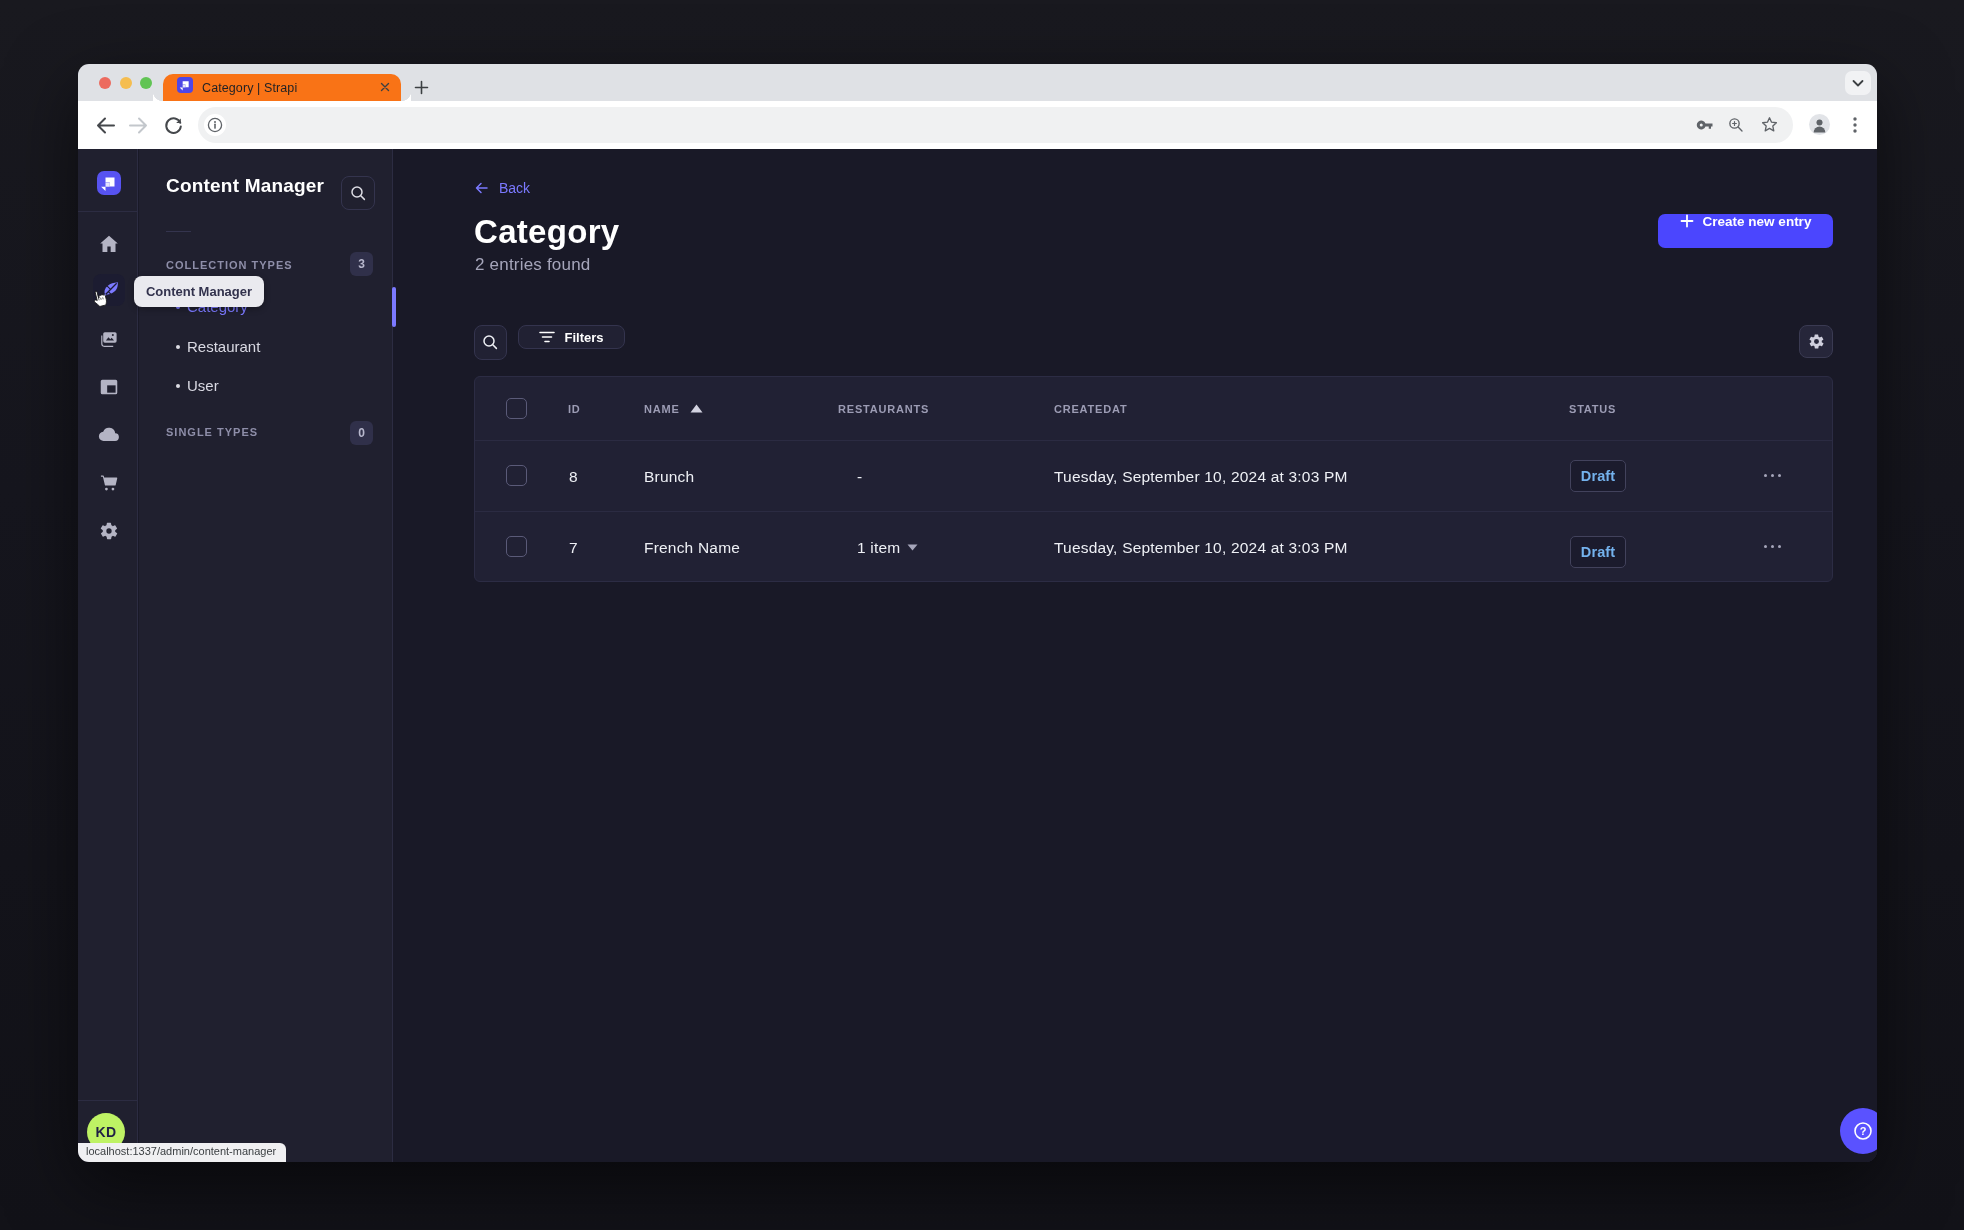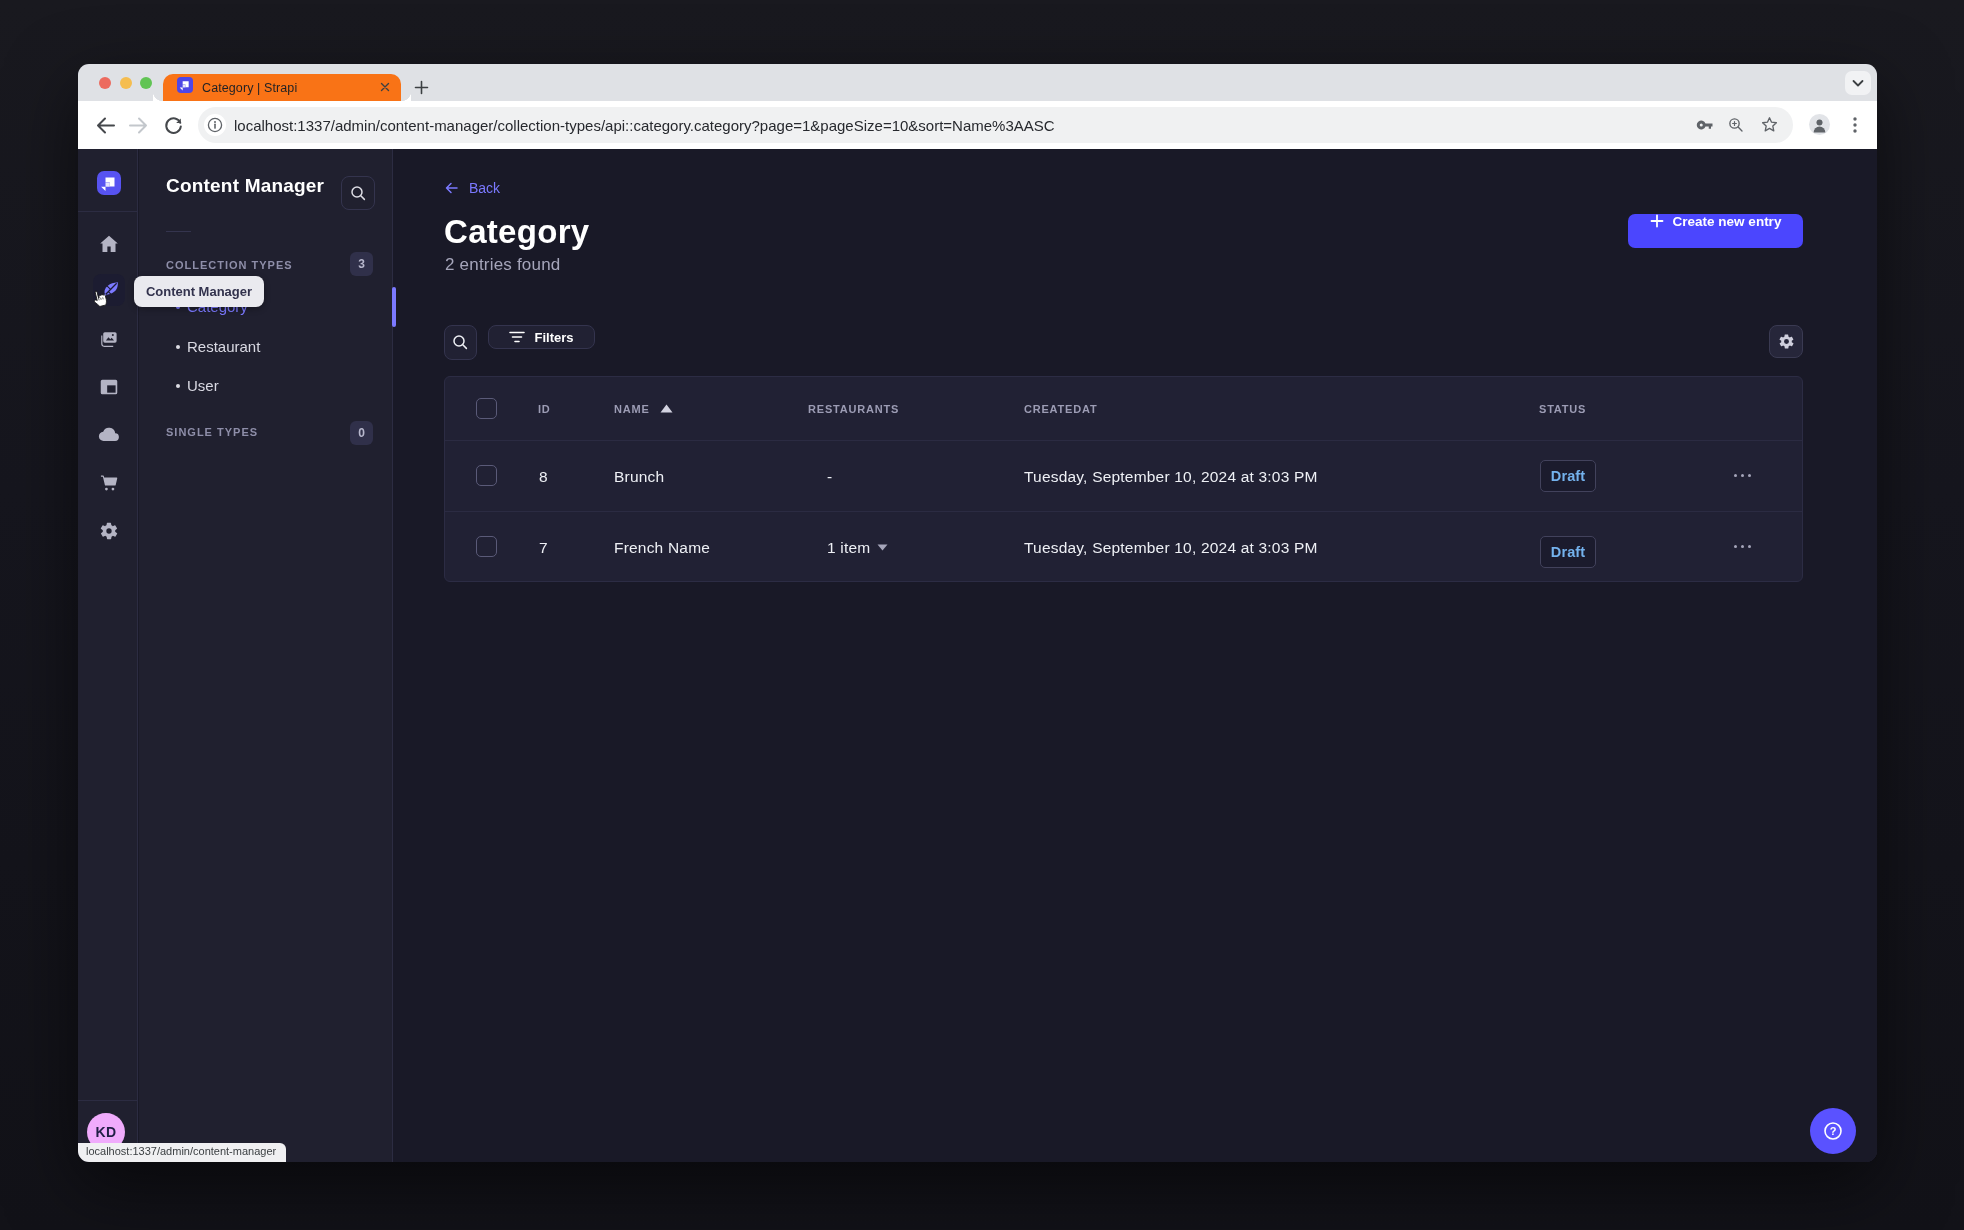--- a/index.html
+++ b/index.html
@@ -19,27 +19,27 @@
   .newtab { position:absolute; left:333px; top:13px; width:21px; height:21px; }
   .tabsearch { position:absolute; right:6px; top:7px; width:26px; height:24px; background:#f1f2f4; border-radius:7px; }
   
   .toolbar { position:absolute; left:0; top:37px; width:100%; height:48px; background:#ffffff; }
   .omni { position:absolute; left:120px; top:6px; width:1595px; height:36px; border-radius:18px; background:#f0f1f2; }
   .urltext { position:absolute; left:36px; top:10px; font-size:15px; color:#27292e; letter-spacing:0px; white-space:nowrap; }
   
   .app { position:absolute; left:0; top:85px; width:100%; height:1013px; background:#191927; }
   .strip { position:absolute; left:0; top:0; width:60px; height:100%; background:#20202f; border-right:1px solid #2c2c42; }
   .panel { position:absolute; left:61px; top:0; width:254px; height:100%; background:#20202f; border-right:1px solid #2c2c42; }
-  .main { position:absolute; left:303px; top:0; width:1484px; height:100%; }
+  .main { position:absolute; left:333px; top:0; width:1484px; height:100%; }
   .logo { position:absolute; left:19px; top:22px; width:24px; height:24px; border-radius:7px; background:#5753f1; }
   .stripdiv { position:absolute; left:0px; top:62px; width:60px; height:1px; background:#2c2c42; }
   .navbtn { position:absolute; left:15px; width:32px; height:32px; border-radius:8px; display:flex; align-items:center; justify-content:center; }
   .navbtn.active { background:#1c1c31; }
   .stripdiv2 { position:absolute; left:0px; top:951px; width:60px; height:1px; background:#2c2c42; }
-  .avatar { position:absolute; left:9px; top:964px; width:38px; height:38px; border-radius:50%; background:#f0abfc; color:#201f45; font-size:14px; font-weight:bold; display:flex; align-items:center; justify-content:center; letter-spacing:0.3px; }
+  .avatar { position:absolute; left:9px; top:964px; width:38px; height:38px; border-radius:50%; background:#bef264; color:#201f45; font-size:14px; font-weight:bold; display:flex; align-items:center; justify-content:center; letter-spacing:0.3px; }
   
   .ph { position:absolute; left:27px; top:26px; font-size:19px; font-weight:bold; color:#ffffff; letter-spacing:0.2px; }
   .psearch { position:absolute; left:202px; top:27px; width:34px; height:34px; border-radius:8px; border:1px solid #34344e; display:flex; align-items:center; justify-content:center; }
   .pdiv { position:absolute; left:27px; top:82px; width:25px; height:1px; background:#34344e; }
   .sect { position:absolute; left:27px; font-size:11px; font-weight:bold; color:#8e8ea9; letter-spacing:1px; }
   .badge { position:absolute; left:211px; width:23px; height:24px; background:#30304a; border-radius:6px; color:#b8b8cd; font-size:12px; font-weight:bold; display:flex; align-items:center; justify-content:center; }
   .item { position:absolute; left:37px; font-size:15px; color:#d9d9e3; height:18px; line-height:18px; }
   .item .bullet { display:inline-block; width:4px; height:4px; border-radius:50%; background:#dcdce4; vertical-align:middle; margin-right:7px; margin-top:-2px; }
   .item.active { color:#7b79ff; }
   .item.active .bullet { background:#7b79ff; }
@@ -103,21 +103,20 @@
         <path d="M17.3 7.8A7.3 7.3 0 1 0 17.8 11.5" stroke="#45484c" stroke-width="2" fill="none" stroke-linecap="round"></path>
         <path d="M17.8 3.4v4.6h-4.6z" fill="#45484c"></path>
       </svg>
     <div class="omni">
       <div style="position:absolute;left:6px;top:7px;width:22px;height:22px;border-radius:50%;background:#fff;"></div>
         <svg style="position:absolute;left:9px;top:10px" width="16" height="16" viewBox="0 0 17 17">
           <circle cx="8.5" cy="8.5" r="7" stroke="#5f6368" stroke-width="1.4" fill="none"></circle>
           <path d="M8.5 7.8v4" stroke="#5f6368" stroke-width="1.7" stroke-linecap="round"></path>
           <circle cx="8.5" cy="5.2" r="1.05" fill="#5f6368"></circle>
         </svg>
-      <div class="urltext">localhost:1337/admin/content-manager/collection-types/api::category.category?page=1&amp;pageSize=10&amp;sort=Name%3AASC</div>
       <svg style="position:absolute;right:79px;top:9px" width="18" height="18" viewBox="0 0 24 24">
           <path d="M12.65 10A6 6 0 1 0 12.65 14H17v3h3v-3h2v-4zM7 14a2 2 0 1 1 0-4 2 2 0 0 1 0 4z" fill="#5f6368"></path>
         </svg>
       <svg style="position:absolute;right:48px;top:9px" width="18" height="18" viewBox="0 0 24 24">
           <circle cx="10" cy="10" r="6.2" stroke="#5f6368" stroke-width="1.8" fill="none"></circle>
           <path d="M14.8 14.8L20 20" stroke="#5f6368" stroke-width="1.8" stroke-linecap="round"></path>
           <path d="M10 7.5v5M7.5 10h5" stroke="#5f6368" stroke-width="1.6" stroke-linecap="round"></path>
         </svg>
       <svg style="position:absolute;right:14px;top:8px" width="19" height="19" viewBox="0 0 24 24">
           <path d="M12 3.5l2.6 5.6 6.1.7-4.5 4.2 1.2 6-5.4-3-5.4 3 1.2-6L3.3 9.8l6.1-.7z" stroke="#5f6368" stroke-width="1.7" fill="none" stroke-linejoin="round"></path>

